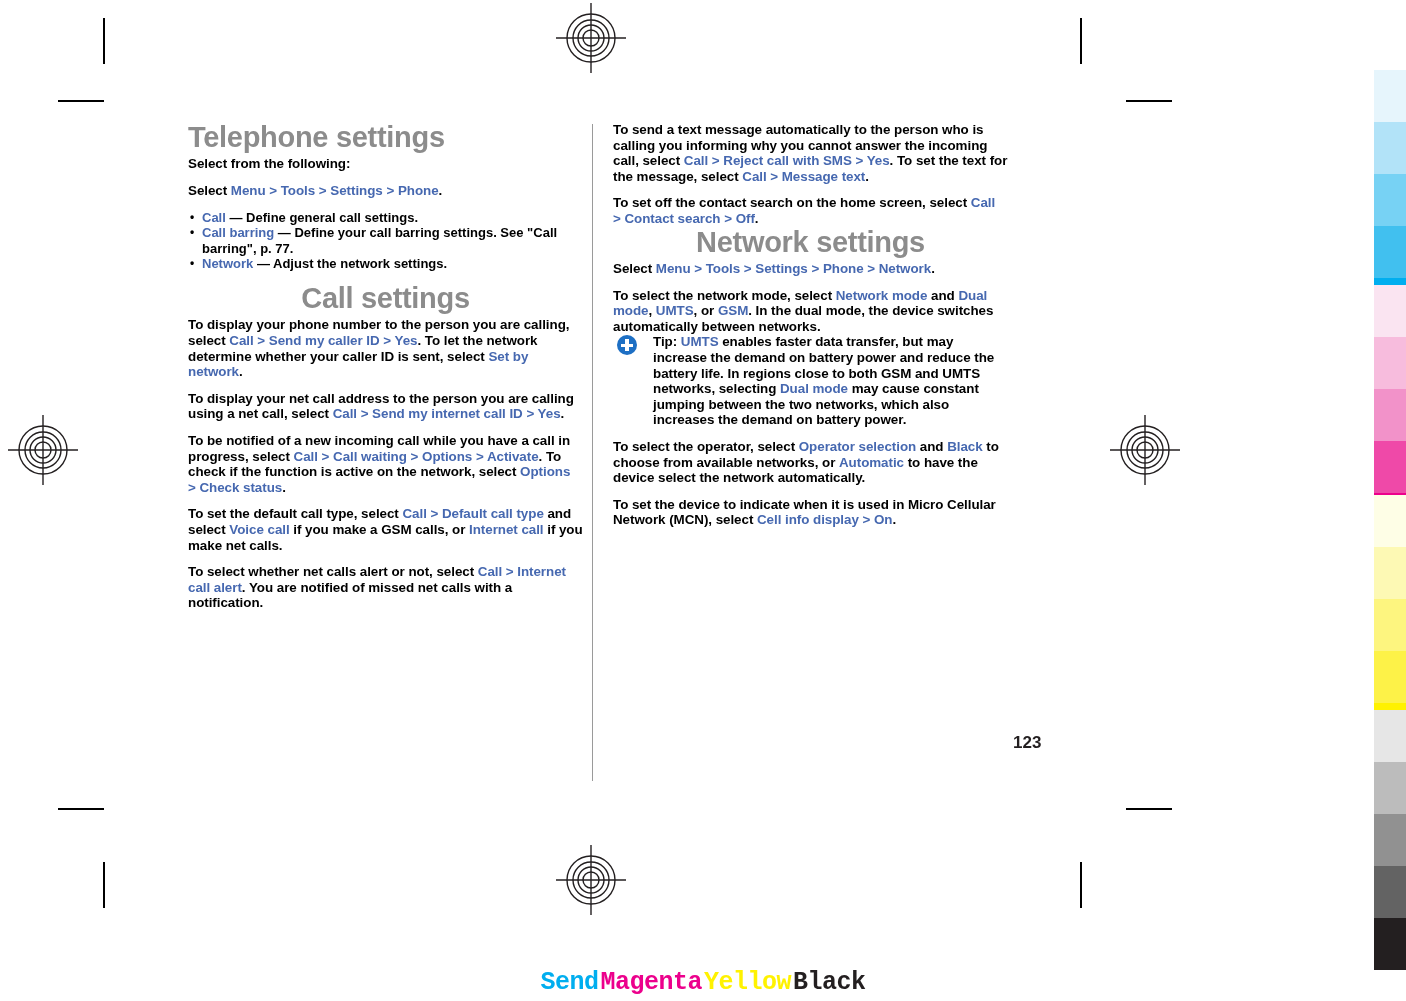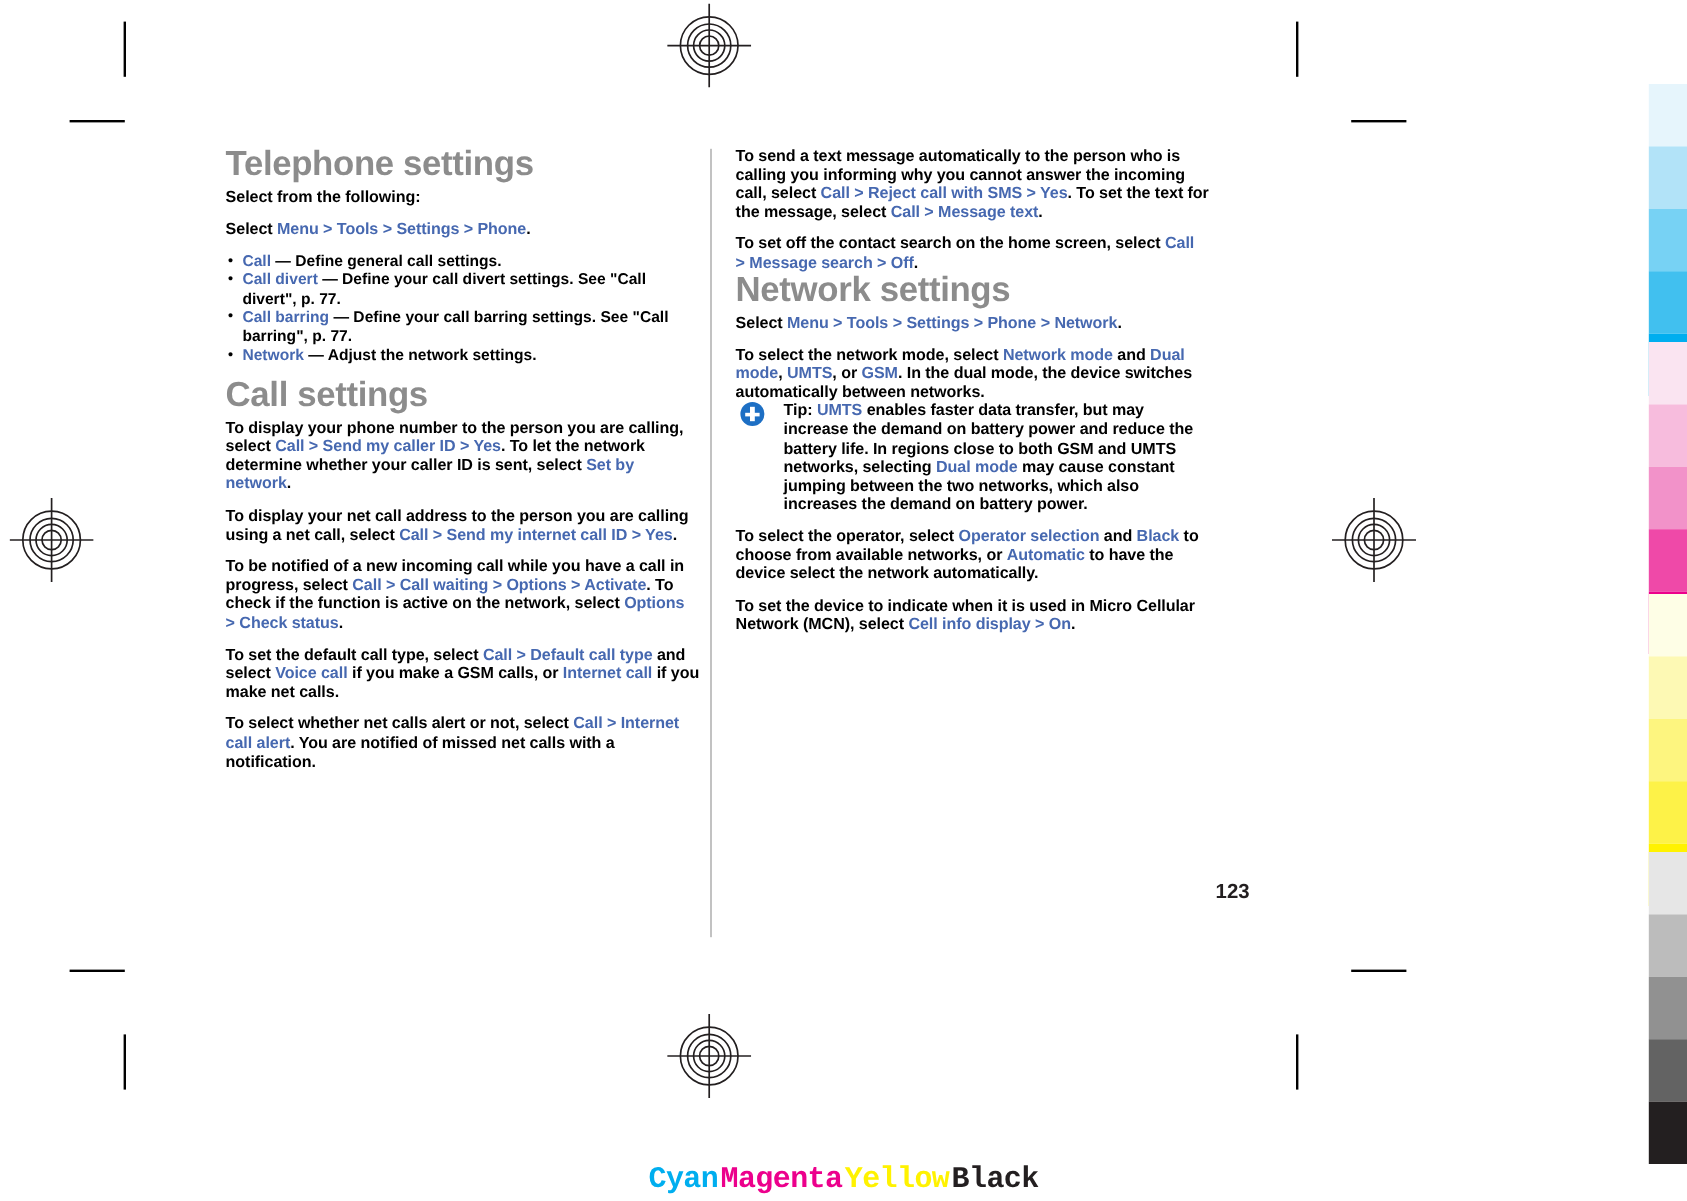--- a/index.html
+++ b/index.html
@@ -34,21 +34,21 @@
 
   h1.section{
     font-size:29px;
     font-weight:bold;
     color:#8c8c8c;
     margin:0 0 4px 0;
     letter-spacing:-0.3px;
     line-height:1.05;
   }
   h1.section.tight{margin-top:0;}
-  .sp-before{margin-top:22px;}
+  .sp-before{margin-top:22px;text-align:center;}
 
   p{
     font-size:13.4px;
     line-height:15.6px;
     color:#000;
     margin:0 0 11px 0;
     font-weight:600;
     letter-spacing:-0.05px;
   }
   p:last-child{margin-bottom:0;}
@@ -175,38 +175,37 @@
   <div class="divider"></div>
 
   <div class="content">
 
     <div class="col col-left">
       <h1 class="section tight">Telephone settings</h1>
       <p>Select from the following:</p>
       <p>Select <b class="k">Menu</b><span class="gt nb"> &gt; </span><b class="k">Tools</b><span class="gt nb"> &gt; </span><b class="k">Settings</b><span class="gt nb"> &gt; </span><b class="k">Phone</b>.</p>
       <ul class="bullets">
           <li><b class="k">Call</b> — Define general call settings.</li>
-          <li><b class="k">Call divert</b> — Define your call divert settings. See "Call divert", p. 77.</li>
           <li><b class="k">Call barring</b> — Define your call barring settings. See "Call barring", p. 77.</li>
           <li><b class="k">Network</b> — Adjust the network settings.</li>
         </ul>
       <h1 class="section sp-before">Call settings</h1>
       <div>
           <p>To display your phone number to the person you are calling, select <b class="k">Call</b><span class="gt nb"> &gt; </span><b class="k">Send my caller ID</b><span class="gt nb"> &gt; </span><b class="k">Yes</b>. To let the network determine whether your caller ID is sent, select <b class="k">Set by network</b>.</p>
           <p>To display your net call address to the person you are calling using a net call, select <b class="k">Call</b><span class="gt nb"> &gt; </span><b class="k">Send my internet call ID</b><span class="gt nb"> &gt; </span><b class="k">Yes</b>.</p>
           <p>To be notified of a new incoming call while you have a call in progress, select <b class="k">Call</b><span class="gt nb"> &gt; </span><b class="k">Call waiting</b><span class="gt nb"> &gt; </span><b class="k">Options</b><span class="gt nb"> &gt; </span><b class="k">Activate</b>. To check if the function is active on the network, select <b class="k">Options</b><span class="gt nb"> &gt; </span><b class="k">Check status</b>.</p>
           <p>To set the default call type, select <b class="k">Call</b><span class="gt nb"> &gt; </span><b class="k">Default call type</b> and select <b class="k">Voice call</b> if you make a GSM calls, or <b class="k">Internet call</b> if you make net calls.</p>
           <p>To select whether net calls alert or not, select <b class="k">Call</b><span class="gt nb"> &gt; </span><b class="k">Internet call alert</b>. You are notified of missed net calls with a notification.</p>
         </div>
     </div>
 
     <div class="col col-right">
       <div>
           <p>To send a text message automatically to the person who is calling you informing why you cannot answer the incoming call, select <b class="k">Call</b><span class="gt nb"> &gt; </span><b class="k">Reject call with SMS</b><span class="gt nb"> &gt; </span><b class="k">Yes</b>. To set the text for the message, select <b class="k">Call</b><span class="gt nb"> &gt; </span><b class="k">Message text</b>.</p>
-          <p>To set off the contact search on the home screen, select <b class="k">Call</b><span class="gt nb"> &gt; </span><b class="k">Message search</b><span class="gt nb"> &gt; </span><b class="k">Off</b>.</p>
+          <p>To set off the contact search on the home screen, select <b class="k">Call</b><span class="gt nb"> &gt; </span><b class="k">Contact search</b><span class="gt nb"> &gt; </span><b class="k">Off</b>.</p>
         </div>
       <h1 class="section sp-before">Network settings</h1>
       <div>
           <p>Select <b class="k">Menu</b><span class="gt nb"> &gt; </span><b class="k">Tools</b><span class="gt nb"> &gt; </span><b class="k">Settings</b><span class="gt nb"> &gt; </span><b class="k">Phone</b><span class="gt nb"> &gt; </span><b class="k">Network</b>.</p>
           <p>To select the network mode, select <b class="k">Network mode</b> and <b class="k">Dual mode</b>, <b class="k">UMTS</b>, or <b class="k">GSM</b>. In the dual mode, the device switches automatically between networks.</p>
         </div>
       <div class="tip">
         <span class="tipicon"></span>
         <p><b>Tip: </b><b class="k">UMTS</b> enables faster data transfer, but may increase the demand on battery power and reduce the battery life. In regions close to both GSM and UMTS networks, selecting <b class="k">Dual mode</b> may cause constant jumping between the two networks, which also increases the demand on battery power.</p>
       </div>
@@ -243,15 +242,15 @@
       </div>
       <div class="strip" style="top: 710px;">
         <span class="swatch" style="background: rgb(230, 230, 230);"></span>
         <span class="swatch" style="background: rgb(188, 188, 188);"></span>
         <span class="swatch" style="background: rgb(145, 145, 145);"></span>
         <span class="swatch" style="background: rgb(99, 99, 99);"></span>
         <span class="swatch" style="background: rgb(35, 31, 32);"></span>
       </div>
     </div>
 
-  <div class="cmyk"><span style="color: rgb(0, 174, 239);">Cyan</span><span style="color: rgb(236, 0, 140);">Magenta</span><span style="color: rgb(255, 242, 0);">Yellow</span><span style="color: rgb(35, 31, 32);">Black</span></div>
+  <div class="cmyk"><span style="color: rgb(0, 174, 239);">Send</span><span style="color: rgb(236, 0, 140);">Magenta</span><span style="color: rgb(255, 242, 0);">Yellow</span><span style="color: rgb(35, 31, 32);">Black</span></div>
 
 </div>
 
 </body></html>

